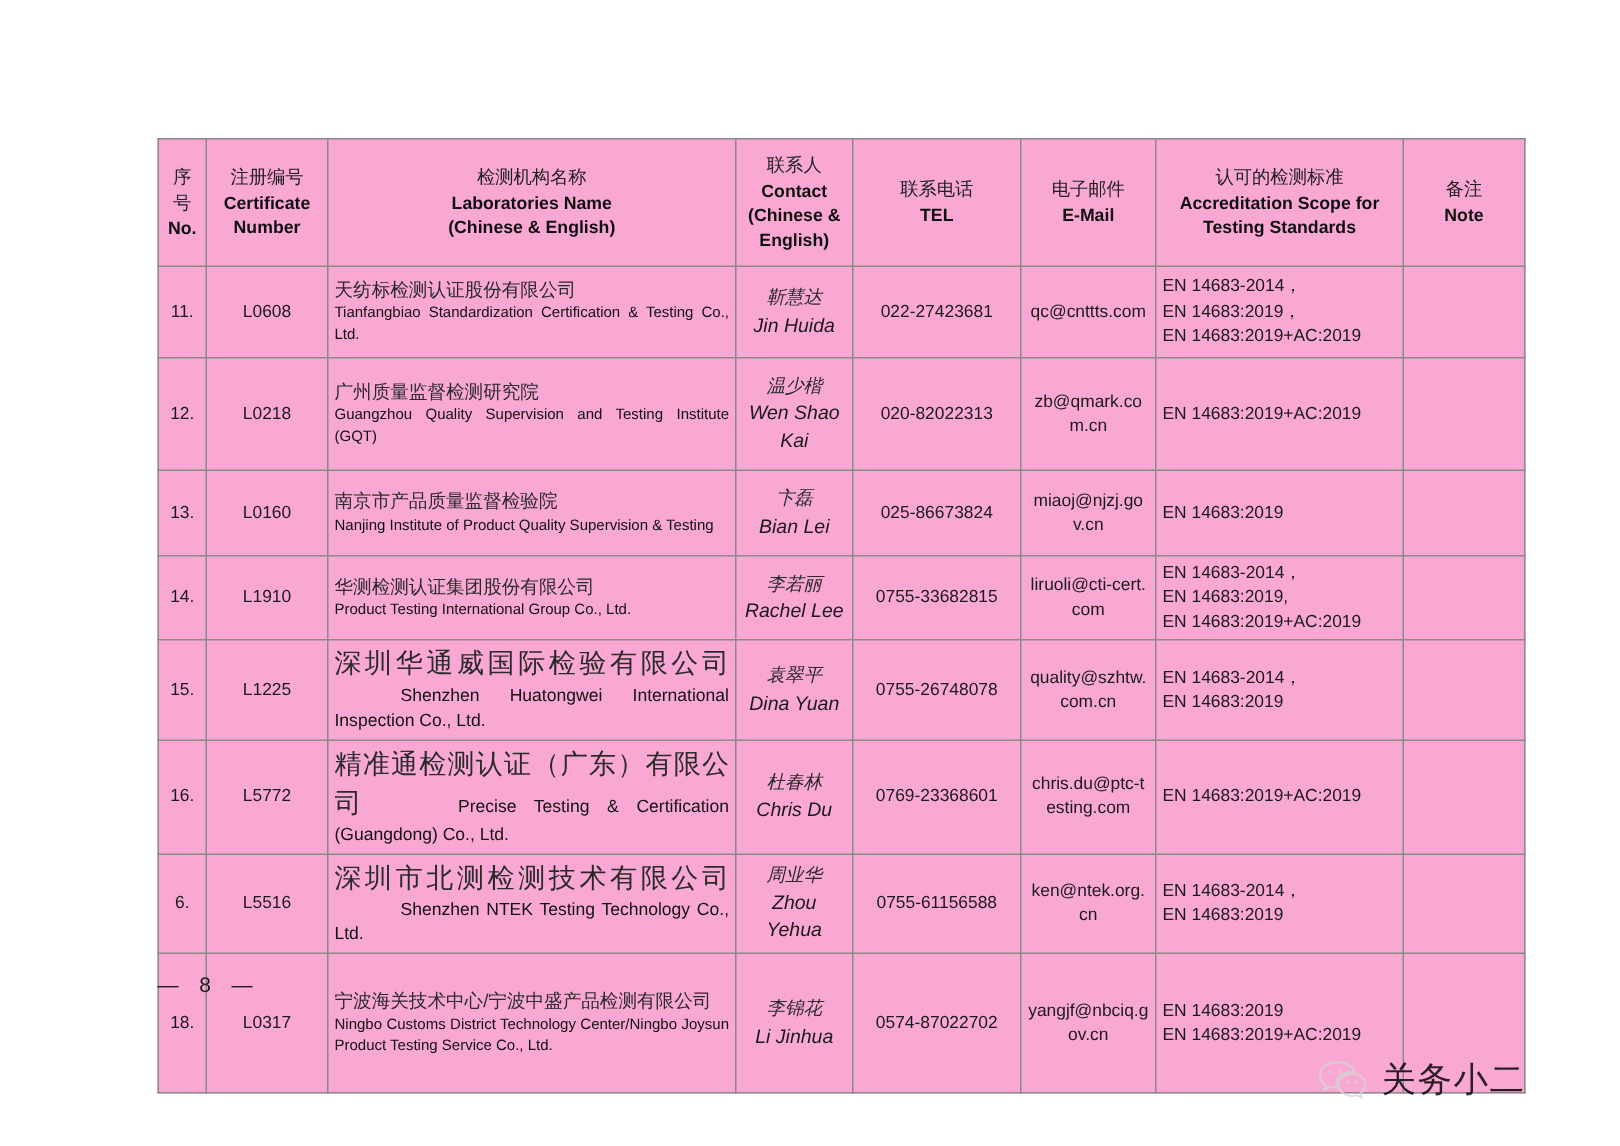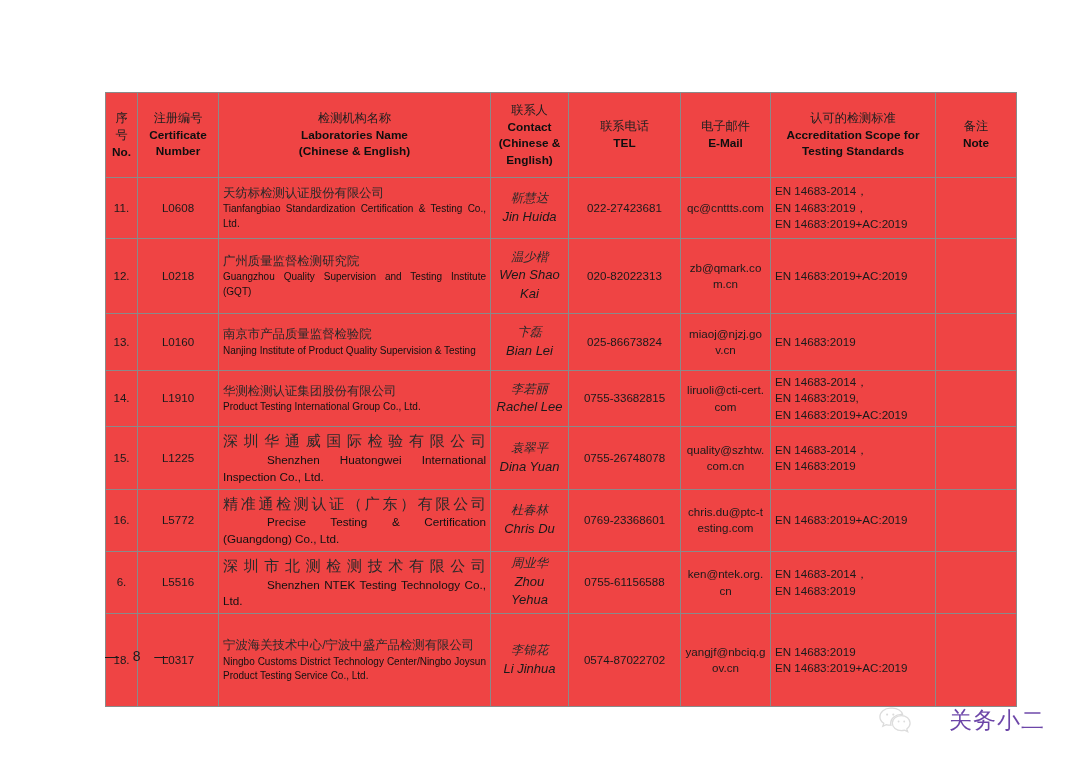--- a/index.html
+++ b/index.html
@@ -25,21 +25,21 @@
   }
 
   
   #lab-table {
     position: absolute;
     left: 105px;
     top: 92px;
     width: 911px;
     border-collapse: collapse;
     table-layout: fixed;
-    background: #ef4444;
+    background: #f9a8d4;
   }
   #lab-table td, #lab-table th {
     border: 1px solid #8a8a8a;
     padding: 3px 4px;
     vertical-align: middle;
     font-size: 11.6px;
     line-height: 1.42;
     font-weight: normal;
   }
 
@@ -107,21 +107,21 @@
     
   }
   td.cell-lab.flow .lab-flow {
     display: block;
     text-align: justify;
     text-align-last: left;
     font-size: 11.7px;
     line-height: 1.44;
   }
   td.cell-lab.flow .lab-flow .cn {
-    font-size: 15px;
+    font-size: 18px;
     color: #2a2a2a;
   }
   td.cell-lab.flow .lab-flow .en {
     color: #111;
     margin-left: 44px;
   }
 
   td.cell-contact {
     text-align: center;
     font-style: italic;
@@ -189,25 +189,24 @@
     gap: 9px;
     opacity: 0.82;
   }
   #watermark .wm-icon {
     width: 34px;
     height: 28px;
     display: block;
   }
   #watermark .wm-text {
     font-size: 23px;
-    color: #4c1d95;
+    color: #000000;
     letter-spacing: 1px;
     line-height: 1;
     font-family: "DejaVu Sans", sans-serif;
-    margin-left: 28px;
   }
 </style>
 </head>
 <body>
 
 <div id="page-sheet">
 
   <table id="lab-table">
     <colgroup>
       <col class="c-no">

